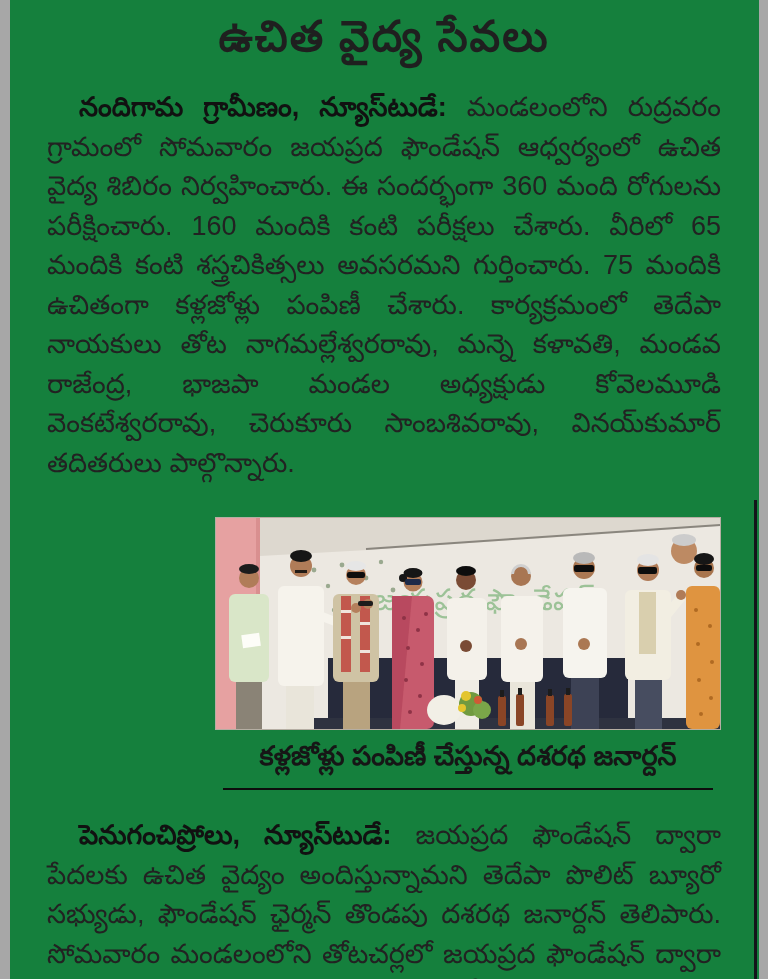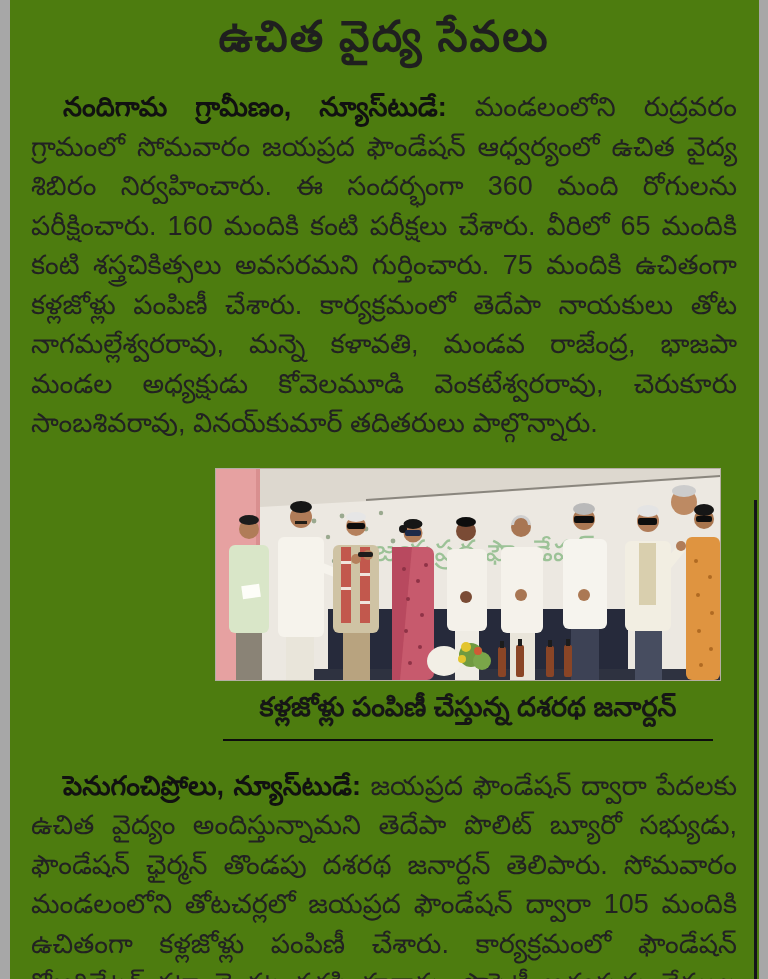--- a/index.html
+++ b/index.html
@@ -1,33 +1,33 @@
 <!DOCTYPE html>
 <html><head>
 <meta charset="utf-8">
 <style>
   html,body { margin:0; padding:0; background:#ffffff; }
   .scan {
-    position:relative; width:768px; height:979px; background:#4d7c0f;
+    position:relative; width:768px; height:979px; background:#15803d;
     font-family:"Liberation Sans", sans-serif; color:#1c1c1c; overflow:hidden;
   }
   .edge { position:absolute; top:0; height:979px; background:#a7a7a7; }
   .edge-left  { left:0;  width:10px; }
   .edge-right { right:0; width:9px;  }
   .col-rule { position:absolute; left:754px; top:500px; width:3px; height:479px; background:#14141a; }
 
   .content { position:absolute; left:31px; top:8px; width:706px; }
 
   h1.headline {
     margin:4px 0 16px 0; text-align:center;
     font-size:43px; font-weight:bold; letter-spacing:2px; color:#1f1f1f;
   }
 
   p.body-text {
-    margin:0; font-size:27px; line-height:39.5px;
+    margin:16px; font-size:27px; line-height:39.5px;
     text-align:justify; text-indent:32px; color:#222222;
   }
   .dateline { font-weight:bold; color:#111111; }
 
   .article2 { margin-top:6px; }
   figure.photo-figure {
     float:right; width:506px; margin:2px 0 10px 6px; padding:16px;
   }
   .photo-frame {
     width:504px; height:211px; border:1px solid #b5aea3; box-sizing:content-box;

